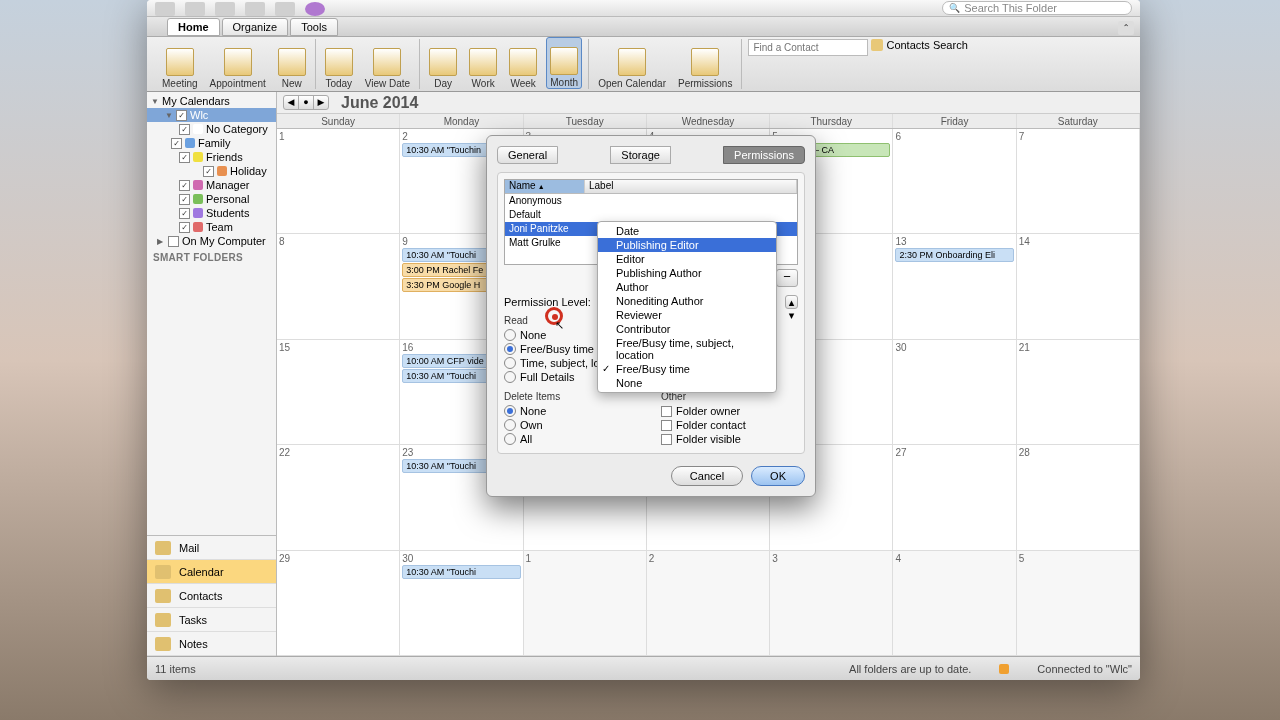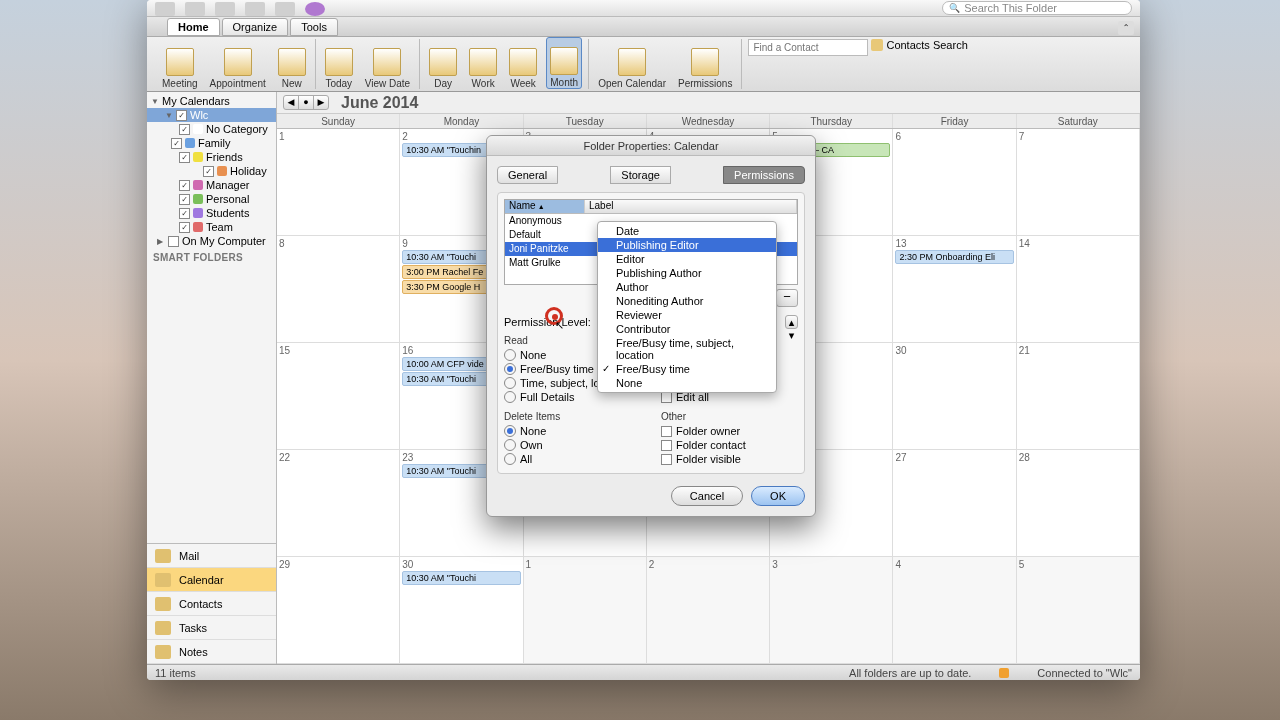--- a/index.html
+++ b/index.html
@@ -62,21 +62,21 @@
 .weeks { flex:1; display:flex; flex-direction:column; }
 .week { flex:1; display:flex; border-bottom: 1px solid #ddd; }
 .day { flex:1; border-right: 1px solid #ddd; position:relative; padding: 2px; overflow:hidden; font-size:10px;}
 .day.other-month { background: #f7f7f7; color: #bbb; }
 .day-num { font-size: 10px; color: #666; }
 .event { font-size: 9px; padding: 1px 3px; margin-top: 1px; border-radius: 2px; white-space: nowrap; overflow:hidden; background: #c9dff5; border: 1px solid #a6c3e2;}
 .event.orange { background: #f8dca8; border-color: #e0b060; }
 .event.green { background: #c8e6b8; border-color: #8fc070; }
 
 
-.status { height: 16px; background: linear-gradient(#eaeaea,#d4d4d4); border-top:1px solid #aaa; display:flex; align-items:center; padding: 0 8px; font-size:10px; color:#444; justify-content:space-between;}
+.status { height: 24px; background: linear-gradient(#eaeaea,#d4d4d4); border-top:1px solid #aaa; display:flex; align-items:center; padding: 0 8px; font-size:10px; color:#444; justify-content:space-between;}
 .status-right { display:flex; gap:28px; align-items:center;justify-content:center;}
 .status-dot{width:10px;height:10px;background:#f0a030;border-radius:2px;}
 .dialog { position: absolute; left: 486px; top: 135px; width: 330px; background: #ececec; border: 1px solid #999; border-radius: 6px; box-shadow: 0 12px 30px rgba(0,0,0,0.5); }
 .dialog-title { height: 20px; background: linear-gradient(#f2f2f2,#d8d8d8); text-align:center; font-size:11px; line-height:20px; border-bottom:1px solid #bbb; border-radius: 6px 6px 0 0; color:#333;}
 .dialog-body { padding: 10px; }
 .dlg-tabs { display:flex; justify-content:space-between; margin-bottom:8px; }
 .dlg-tab { padding: 2px 10px; border:1px solid #aaa; background: linear-gradient(#fdfdfd,#e0e0e0); font-size:11px; cursor:pointer; }
 .dlg-tab:first-child{border-radius:4px 0 0 4px;}
 .dlg-tab:last-child{border-radius:0 4px 4px 0; margin-left:-1px;}
 .dlg-tab:nth-child(2){margin-left:-1px;}
@@ -442,21 +442,20 @@
     <span>11 items</span>
     <div class="status-right">
       <span>All folders are up to date.</span>
       <span class="status-dot"></span>
       <span>Connected to "Wlc"</span>
     </div>
   </div>
 </div>
 
 <div class="dialog">
-  <div class="dialog-title">Folder Properties: Calendar</div>
   <div class="dialog-body">
     <div class="dlg-tabs">
       <div class="dlg-tab">General</div>
       <div class="dlg-tab">Storage</div>
       <div class="dlg-tab active">Permissions</div>
     </div>
     <div class="dlg-inner">
       <div class="users-box">
         <div class="users-header">
           <div class="uh-col name">Name</div>

